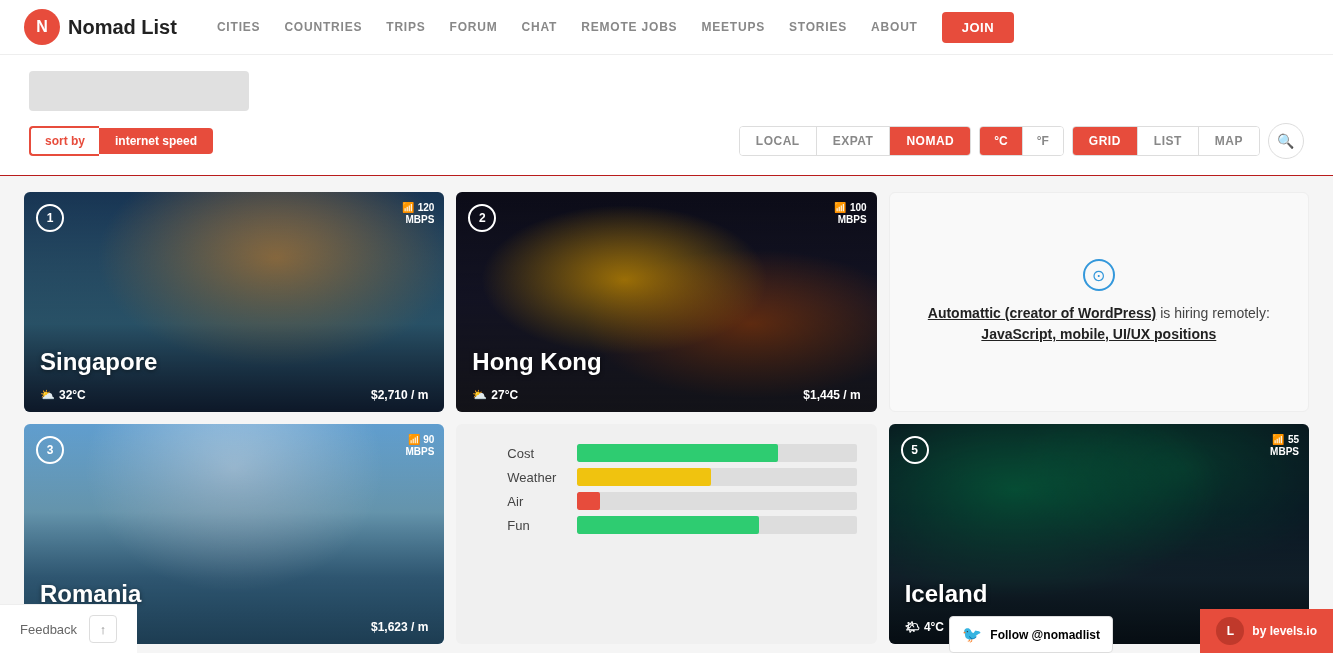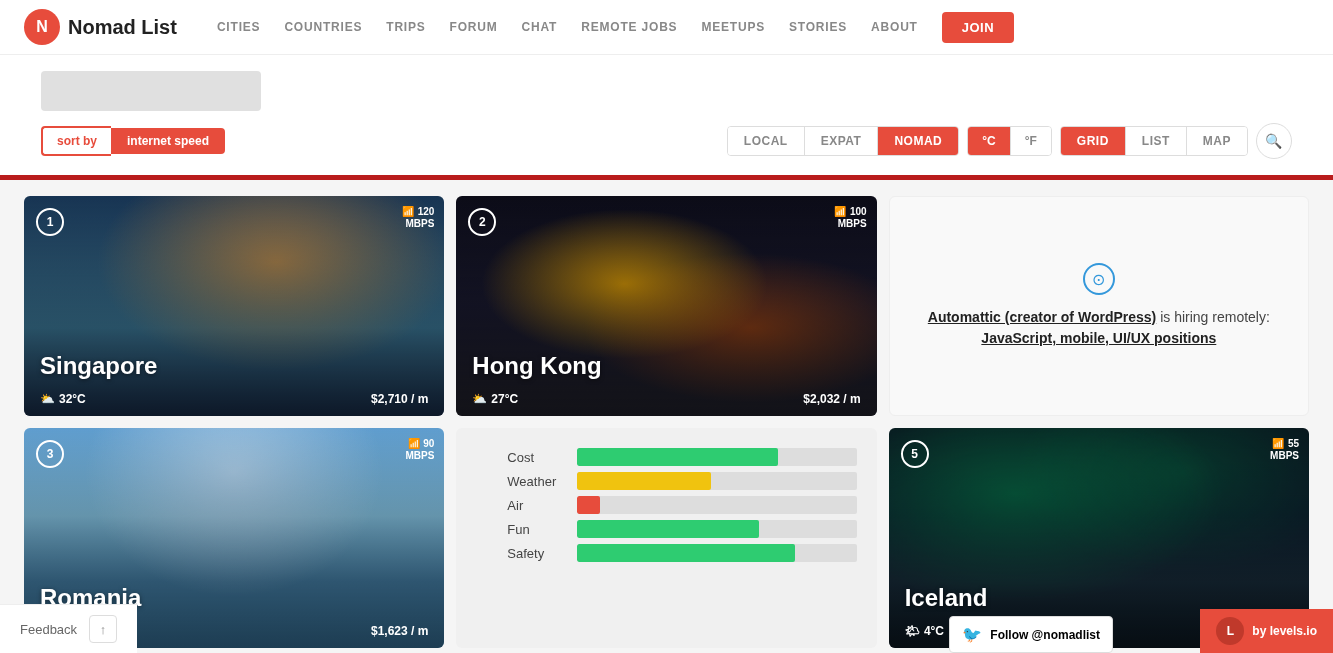--- a/index.html
+++ b/index.html
@@ -61,22 +61,22 @@
       border-radius: 4px;
       font-size: 13px;
       font-weight: 700;
       cursor: pointer;
       letter-spacing: 0.5px;
     }
 
     
     .filter-bar {
       background: white;
-      padding: 16px 41px;
-      border-bottom: 5px solid #b91c1c;
+      padding: 16px 29px;
+      border-bottom: 1px solid #b91c1c;
     }
     .filter-top {
       height: 40px;
       background: #e0e0e0;
       border-radius: 4px;
       margin-bottom: 12px;
       width: 220px;
     }
     .filter-row {
       display: flex;
@@ -528,21 +528,21 @@
       <div class="city-rank">2</div>
       <div class="city-speed">
         <span>📶 </span><span>100</span><br><span>MBPS</span>
       </div>
       <div class="city-name">Hong Kong</div>
       <div class="city-bottom">
         <span class="city-temp">
           <span>⛅</span>
           <span>27°C</span>
         </span>
-        <span>$2,032 / m</span>
+        <span>$1,445 / m</span>
       </div>
     </div>
 
     <div class="ad-card">
       <div class="ad-card-inner">
         <div class="ad-compass">⊙</div>
         <div class="ad-text">
           <span class="ad-link">Automattic (creator of WordPress)</span>
           <span>is hiring remotely:</span>
           <br>
@@ -585,26 +585,20 @@
         <div class="stat-bar-bg">
           <div class="stat-bar bar-red" style="width:8%"></div>
         </div>
       </div>
       <div class="stat-row">
         <span class="stat-label">Fun</span>
         <div class="stat-bar-bg">
           <div class="stat-bar bar-green" style="width:65%"></div>
         </div>
       </div>
-      <div class="stat-row">
-        <span class="stat-label">Safety</span>
-        <div class="stat-bar-bg">
-          <div class="stat-bar bar-green" style="width:78%"></div>
-        </div>
-      </div>
     </div>
 
     <div class="city-card">
       <div class="city-card-bg ic-cityscape"></div>
       <div class="city-card-overlay"></div>
       <div class="city-rank">5</div>
       <div class="city-speed">
         <span>📶 </span><span>55</span><br><span>MBPS</span>
       </div>
       <div class="city-name">Iceland</div>

